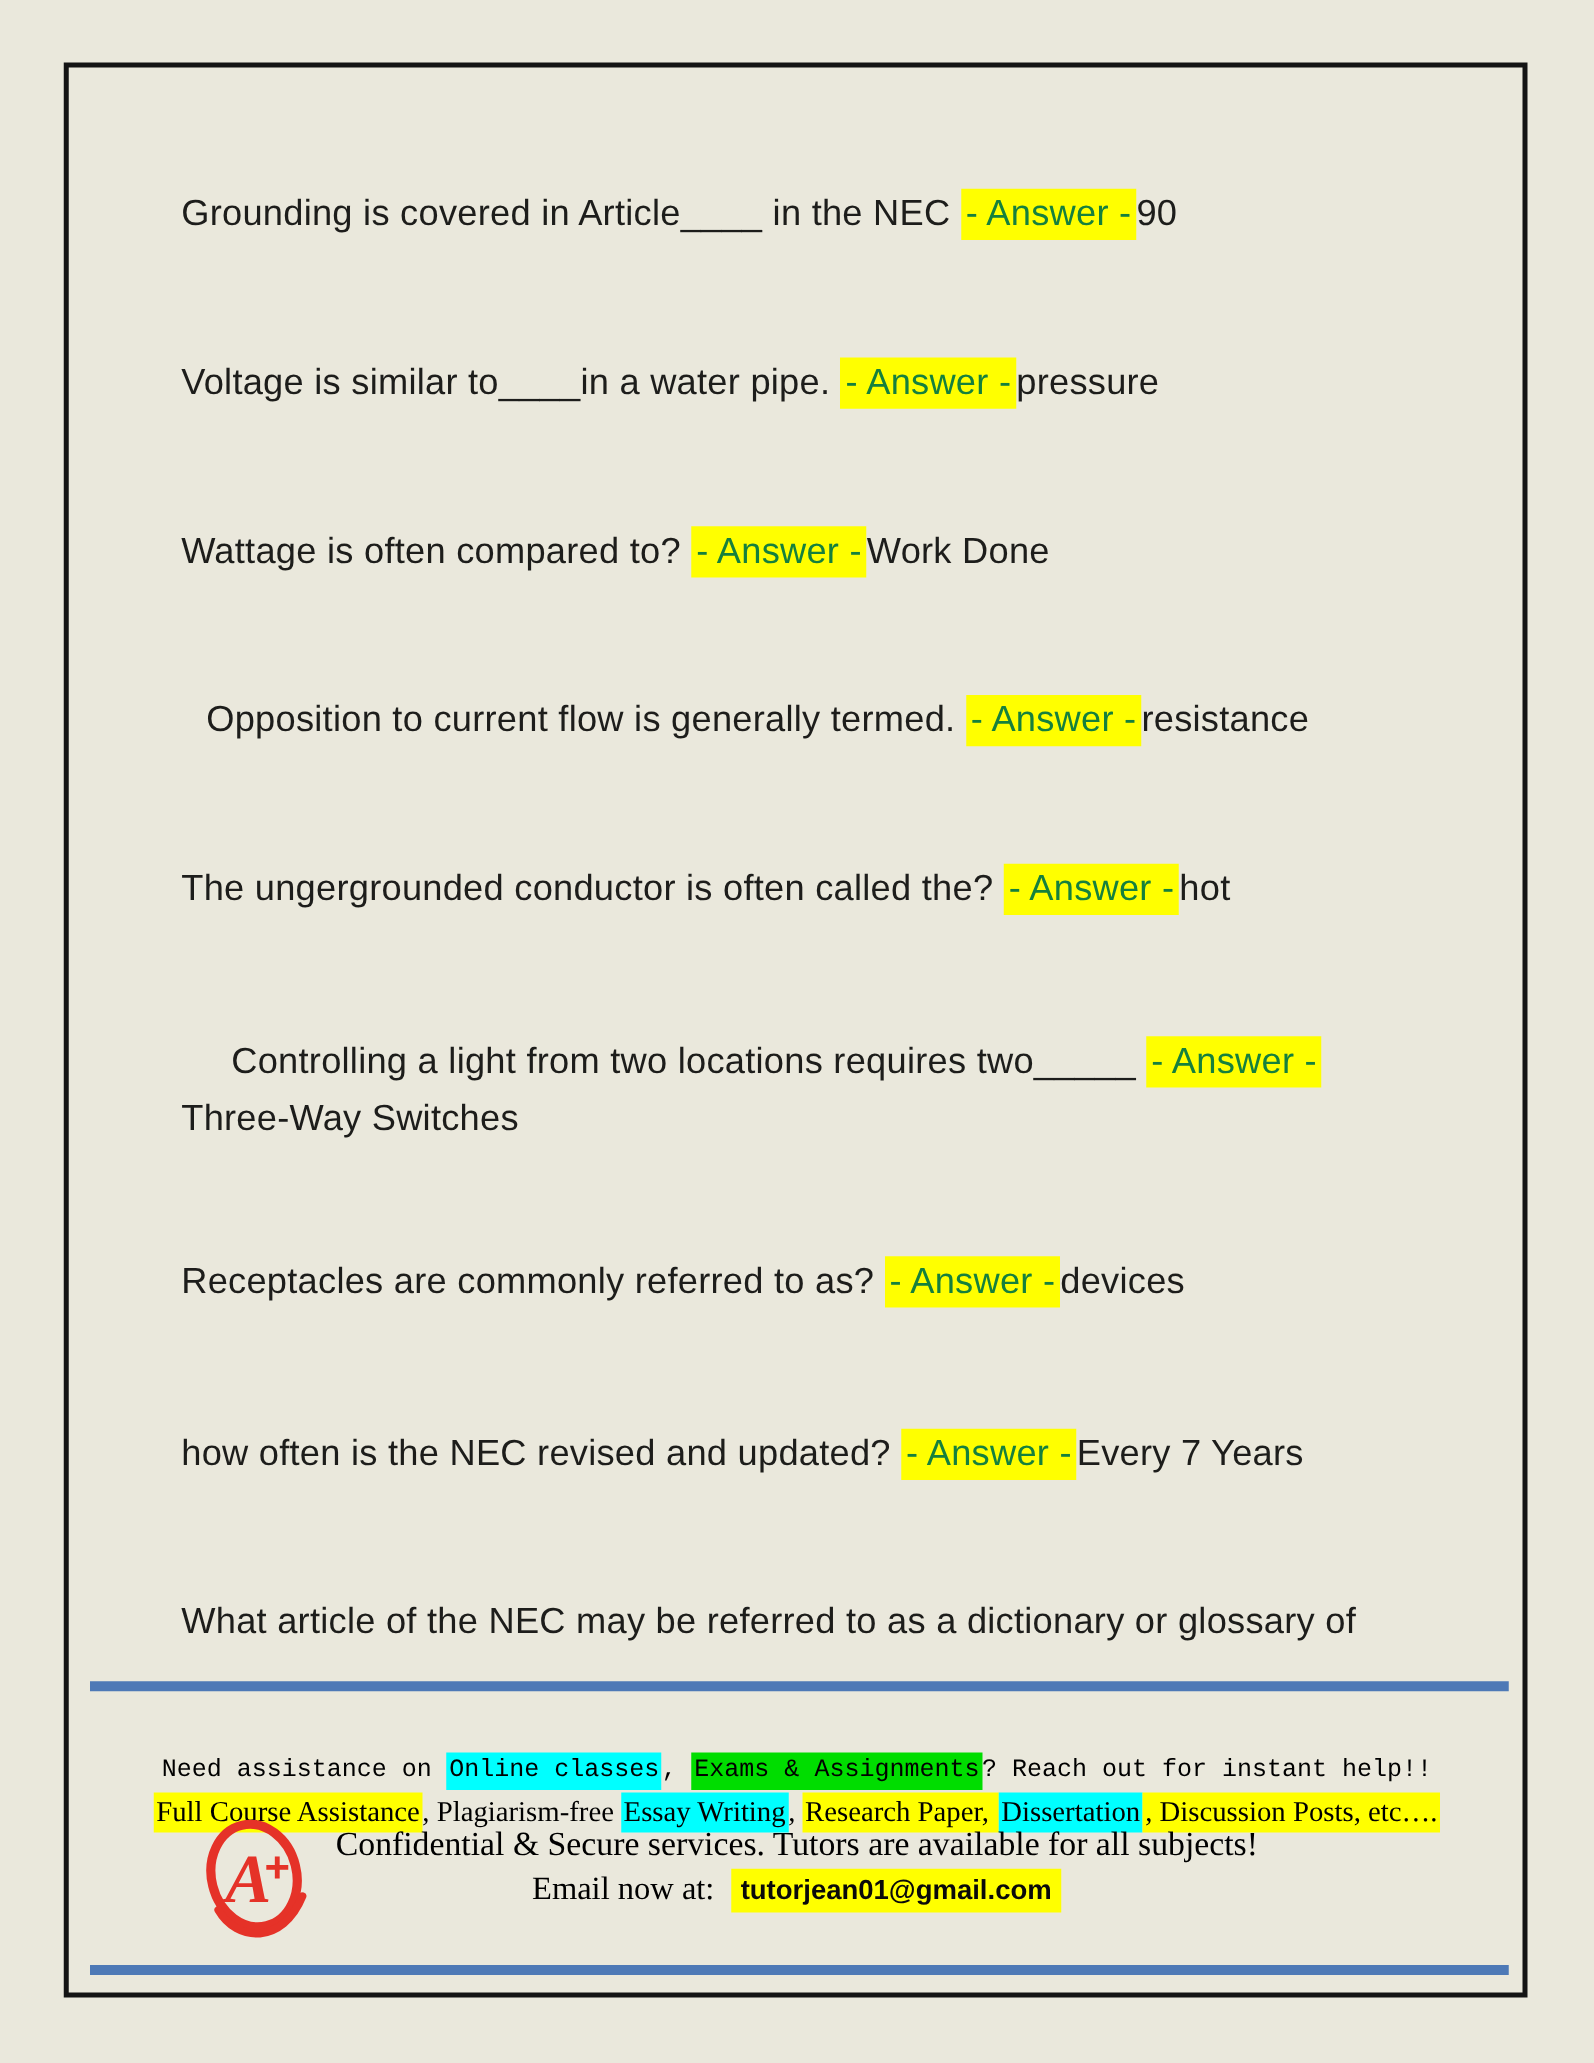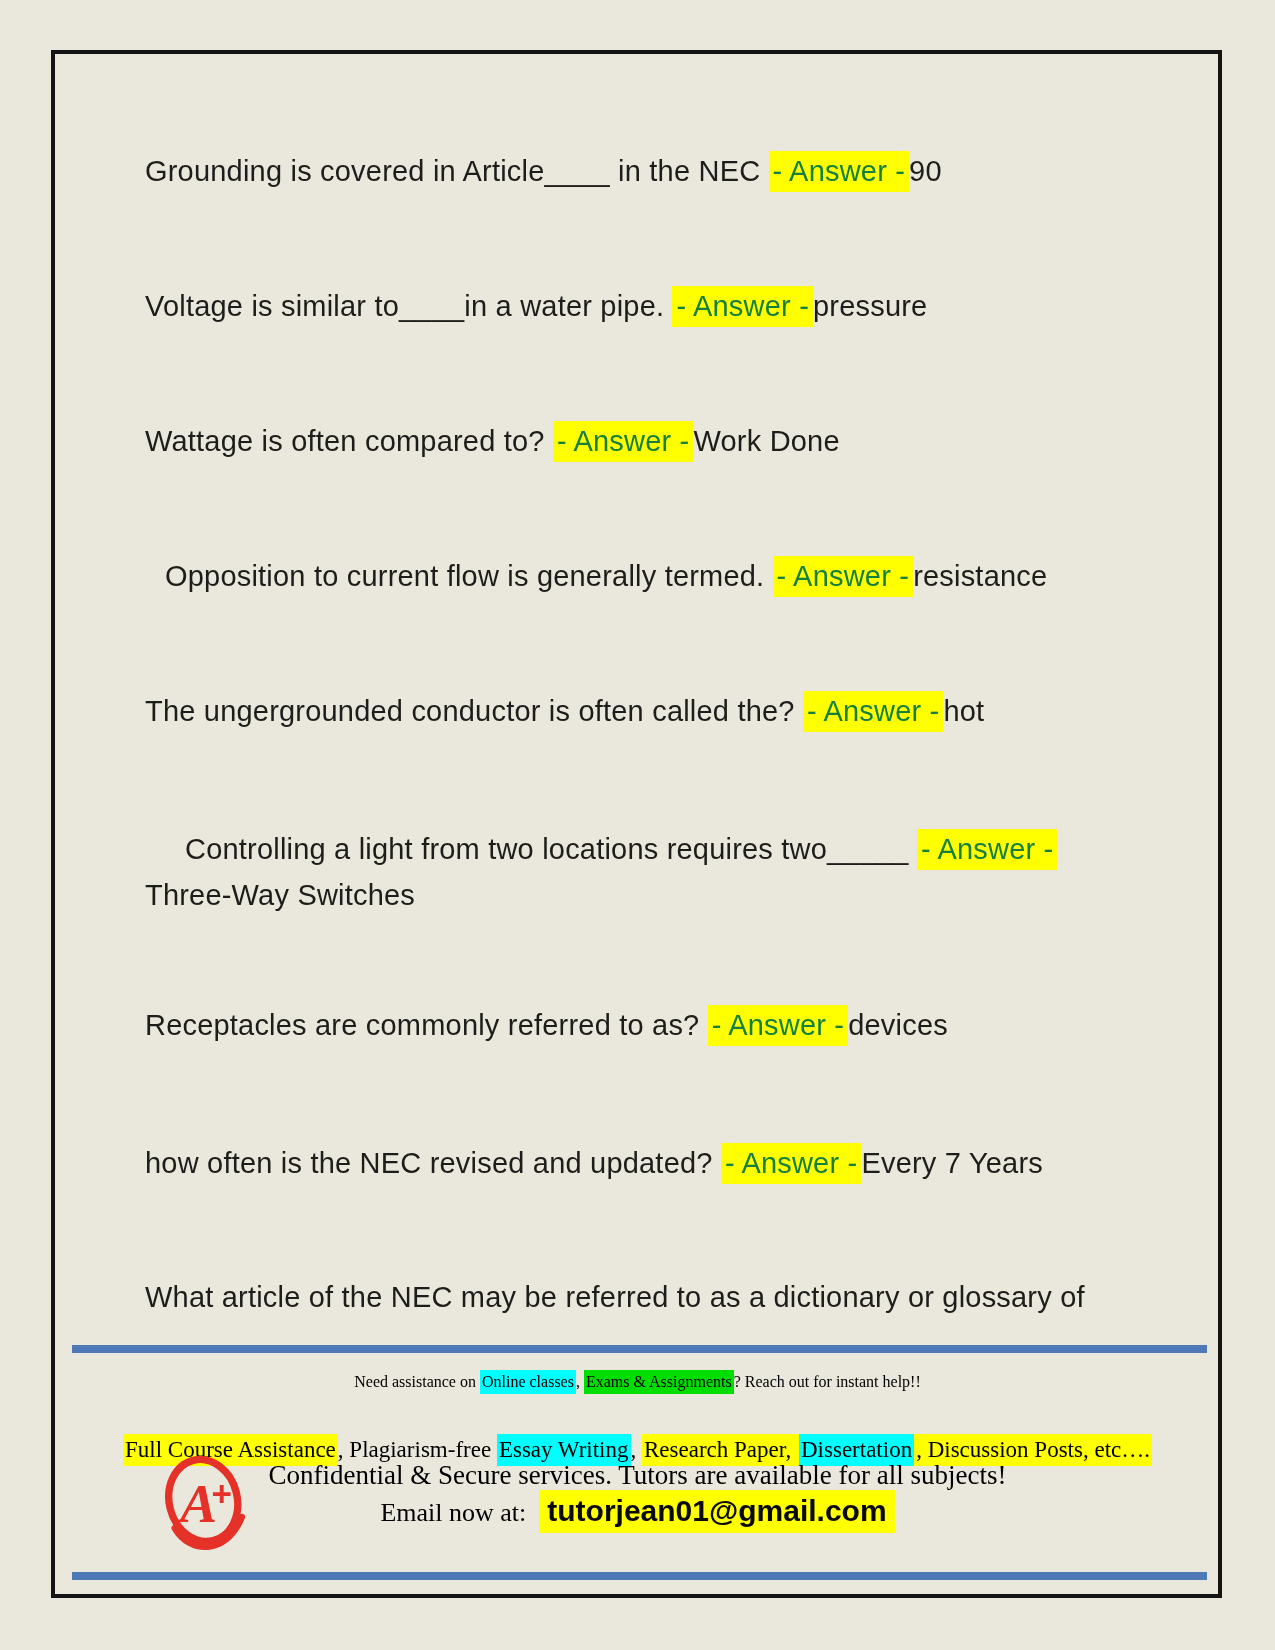--- a/index.html
+++ b/index.html
@@ -37,30 +37,30 @@
   }
   .rule-top{top:1345px;}
   .rule-bottom{top:1572px;}
   .fline{
     position:absolute;left:55px;width:1165px;
     text-align:center;
     font-family:"Liberation Serif", serif;
     color:#000;
     white-space:nowrap;
   }
-  .f1{top:1366px;font-size:16px;line-height:32px;}
+  .f1{top:1401px;font-size:20px;line-height:32px;font-family:Liberation Mono, monospace;}
   .f2{top:1398px;font-size:23px;line-height:32px;margin-top:36px;}
   .f3{top:1460px;font-size:27px;line-height:30px;}
   .f4{top:1492px;font-size:26px;line-height:38px;}
   mark.cyan{background:#00ffff;color:#000;padding:3px 2px 4px 2px;}
   mark.green{background:#00dd00;color:#000;padding:3px 2px 4px 2px;}
   mark.yel{background:#ffff00;color:#000;padding:3px 2px 4px 2px;}
   .email{
     font-family:"Liberation Sans", sans-serif;
-    font-weight:bold;font-size:30px;
+    font-weight:bold;font-size:22px;
     background:#ffff00;color:#0a0a0a;
     padding:4px 8px 6px 8px;
   }
   .logo{
     position:absolute;left:160px;top:1452px;
     width:92px;height:108px;
   }
 </style>
 </head>
 <body>

